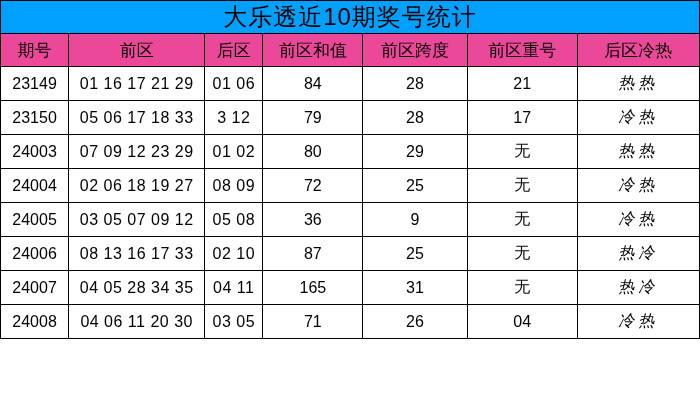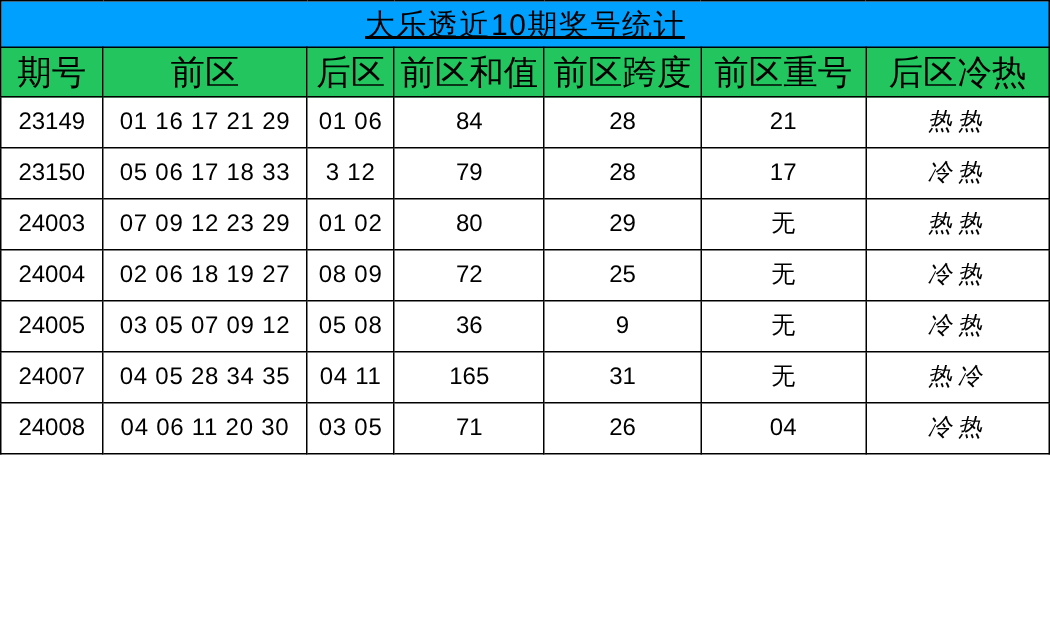--- a/index.html
+++ b/index.html
@@ -22,31 +22,30 @@
     border: 1px solid #000000;
     text-align: center;
     vertical-align: middle;
     padding: 0;
     font-weight: normal;
     color: #000000;
   }
   .title-cell {
     background: #00a0ff;
     color: #ffffff;
-    font-size: 20px;
+    font-size: 24px;
     font-weight: bold;
     height: 30px;
     letter-spacing: 1px;
-    text-decoration: underline;
   }
   .header-row td {
     height: 32px;
-    font-size: 23px;
+    font-size: 17px;
     font-weight: bold;
-    background: #22c55e;
+    background: #ec4899;
   }
   .data-row td {
     height: 33px;
     font-size: 16px;
   }
   .col-issue { width: 68px; }
   .col-front { width: 136px; }
   .col-back  { width: 58px; }
   .col-sum   { width: 100px; }
   .col-span  { width: 104px; }
@@ -137,20 +136,29 @@
     <tr class="data-row">
       <td>24005</td>
       <td class="front-nums">03 05 07 09 12</td>
       <td class="back-nums">05 08</td>
       <td>36</td>
       <td>9</td>
       <td>无</td>
       <td class="hot-cold">冷热</td>
     </tr>
     <tr class="data-row">
+      <td>24006</td>
+      <td class="front-nums">08 13 16 17 33</td>
+      <td class="back-nums">02 10</td>
+      <td>87</td>
+      <td>25</td>
+      <td>无</td>
+      <td class="hot-cold">热冷</td>
+    </tr>
+    <tr class="data-row">
       <td>24007</td>
       <td class="front-nums">04 05 28 34 35</td>
       <td class="back-nums">04 11</td>
       <td>165</td>
       <td>31</td>
       <td>无</td>
       <td class="hot-cold">热冷</td>
     </tr>
     <tr class="data-row">
       <td>24008</td>

